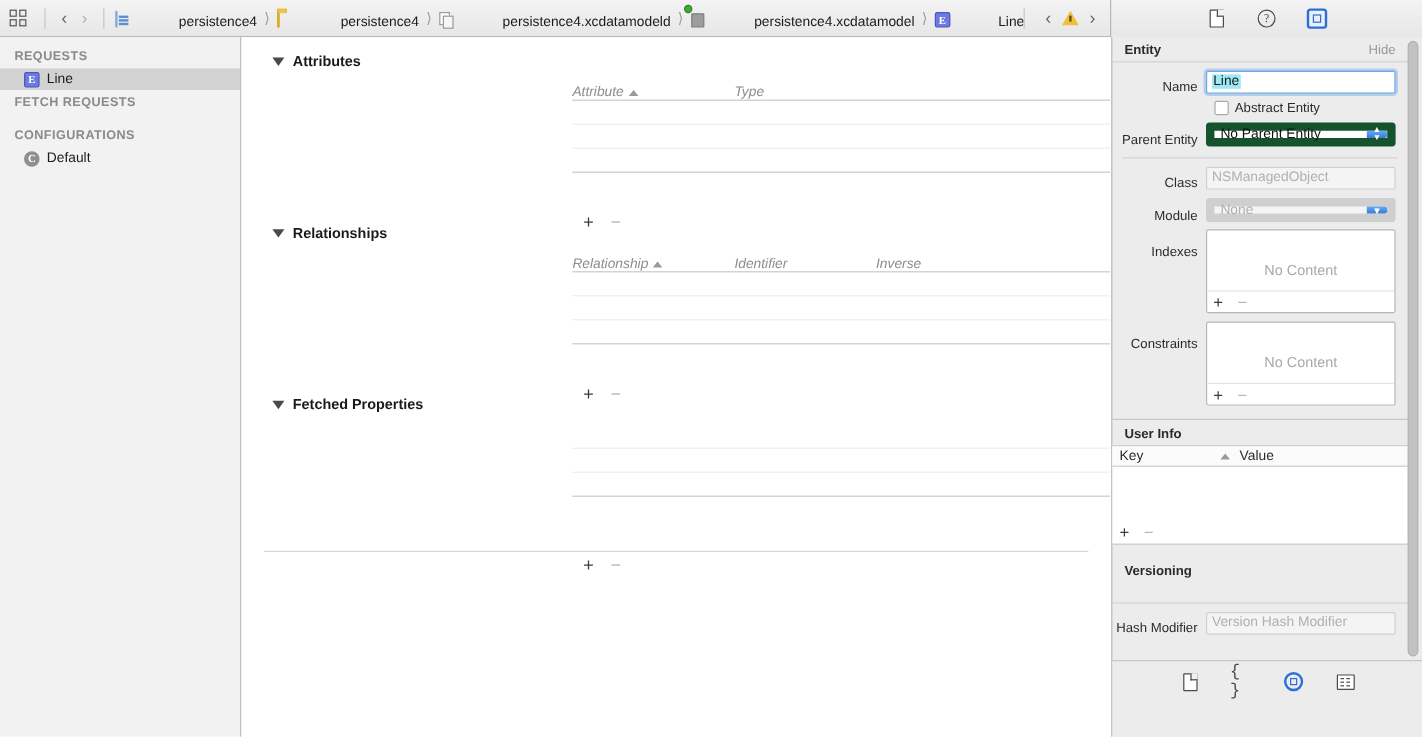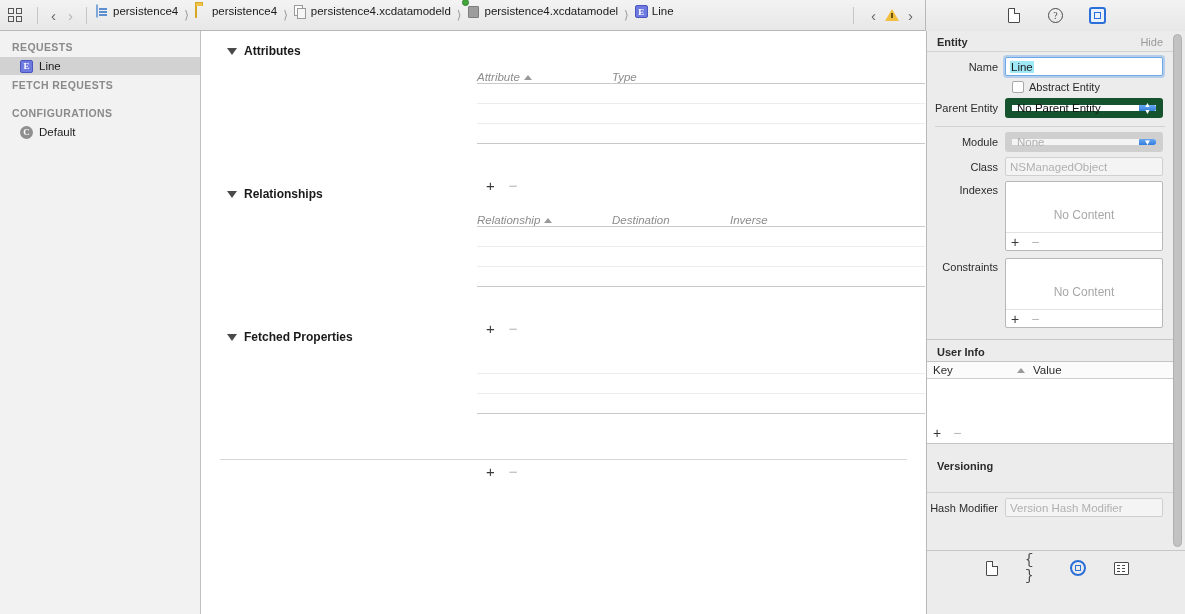--- a/index.html
+++ b/index.html
@@ -33,22 +33,22 @@
   }
   .grid-icon i { border: 1px solid #555; display: block; }
   .vsep { width: 1px; height: 17px; background: #c6c6c6; margin: 0 7px; flex: 0 0 auto; }
   .navarrow {
     width: 17px; height: 20px; flex: 0 0 auto;
     display: flex; align-items: center; justify-content: center;
     color: #666; font-size: 15px; line-height: 1;
   }
   .navarrow.dim { color: #b4b4b4; }
   .crumb {
-    display: flex; align-items: flex-start; flex: 0 0 auto;
-    height: 20px; padding: 0 2px; white-space: nowrap;
+    display: flex; align-items: flex-end; flex: 0 0 auto;
+    height: 20px; padding: 0 2px; white-space: nowrap; gap: 36px;
   }
   .crumb .ctext { font-size: 11.5px; color: #1a1a1a; margin-left: 4px; }
   .chev {
     flex: 0 0 auto; color: #9b9b9b; font-size: 12px;
     margin: 0 4px; line-height: 1;
   }
   .cicon { width: 13px; height: 15px; flex: 0 0 auto; position: relative; }
 
   
   .ic-doc-blue {
@@ -230,21 +230,21 @@
     padding: 5px 10px 3px 10px;
     border-bottom: 1px solid #d2d2d2;
   }
   .hide-link { font-size: 11px; color: #9a9a9a; }
   .frow {
     display: flex; align-items: center; margin-top: 5px;
     padding-right: 10px;
   }
   .flabel {
     width: 78px; text-align: right; padding-right: 7px;
-    font-size: 11px; color: #2b2b2b; flex: 0 0 auto;
+    font-size: 11px; color: #2b2b2b; flex: 0 0 auto; margin-top: 10px;
   }
   .fctl { flex: 1 1 auto; }
   .tfield {
     height: 19px; background: #fff; border: 1px solid #b7b7b7;
     border-radius: 2px; font-size: 11.5px; color: #1a1a1a;
     display: flex; align-items: center; padding: 0 4px;
   }
   .tfield.focused {
     border: 1px solid #6fa8e8; box-shadow: 0 0 0 2px rgba(110,168,232,0.45);
   }
@@ -454,21 +454,21 @@
       <div class="sec-head">
         <span class="disclose"></span>
         <span class="sec-title">Relationships</span>
       </div>
       <div class="tablewrap" style="top:25px;">
         <div class="thead">
           <span class="th" style="width:135px">
             <span>Relationship</span>
             <span class="sortarrow"></span>
           </span>
-          <span class="th" style="width:118px">Destination</span>
+          <span class="th" style="width:118px">Identifier</span>
           <span class="th">Inverse</span>
         </div>
         <div class="trow"></div>
         <div class="trow"></div>
         <div class="trow last"></div>
       </div>
       <div class="plusminus" style="top:135px; left:284px;">
         <span>+</span>
         <span class="pm-minus">−</span>
       </div>
@@ -524,34 +524,34 @@
                 <span>▲</span>
                 <span>▼</span>
               </span>
           </span>
         </span>
       </div>
 
       <div class="insp-divider"></div>
 
       <div class="frow">
+        <span class="flabel">Class</span>
+        <span class="fctl">
+          <span class="tfield disabled">
+            <span>NSManagedObject</span>
+          </span>
+        </span>
+      </div>
+
+      <div class="frow">
         <span class="flabel">Module</span>
         <span class="fctl">
           <span class="popup disabled">
             <span>None</span>
             <span class="pop-btn single">▼</span>
-          </span>
-        </span>
-      </div>
-
-      <div class="frow">
-        <span class="flabel">Class</span>
-        <span class="fctl">
-          <span class="tfield disabled">
-            <span>NSManagedObject</span>
           </span>
         </span>
       </div>
 
       <div class="frow" style="align-items:flex-start;">
         <span class="flabel" style="padding-top:3px">Indexes</span>
         <span class="fctl">
           <span class="listbox" style="display:block;height:70px;">
             <span class="nocontent">No Content</span>
             <span class="lb-foot">

